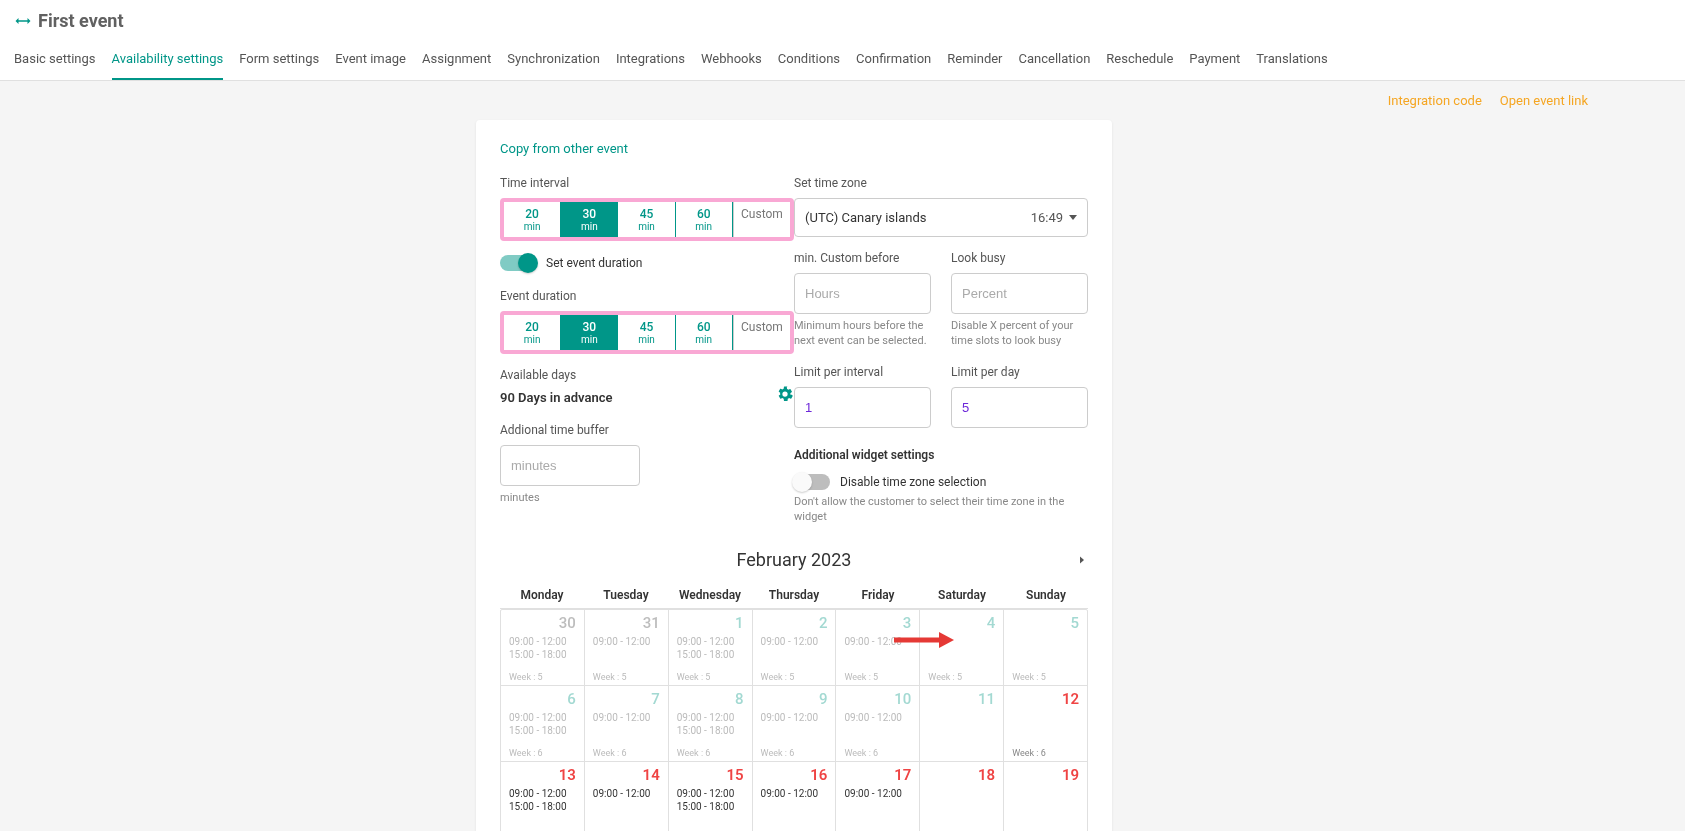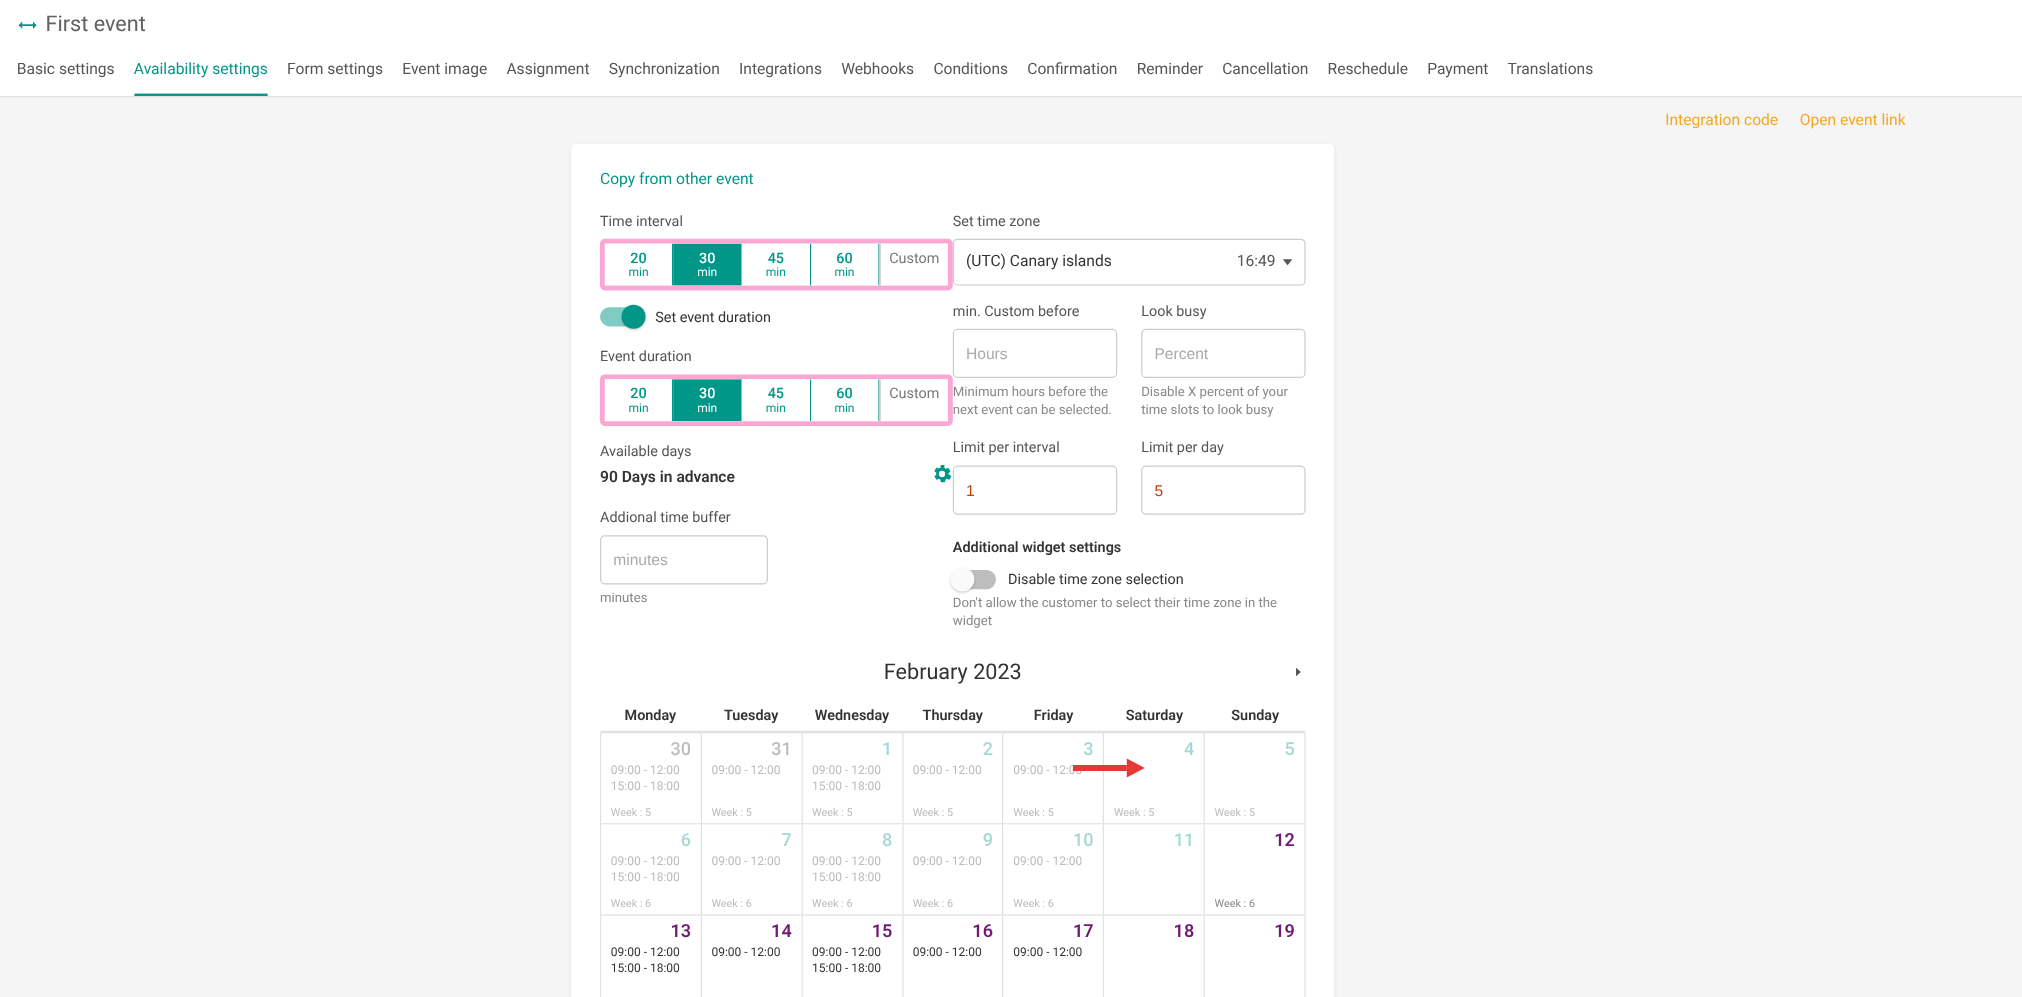--- a/index.html
+++ b/index.html
@@ -24,21 +24,21 @@
       padding: 10px 14px 8px 14px;
     }
     .swap-icon {
       width: 18px;
       height: 18px;
       color: #009688;
       margin-right: 6px;
     }
     .title {
       font-size: 18px;
-      font-weight: 400;
+      font-weight: 700;
       color: #616161;
     }
     .tabs {
       display: flex;
       gap: 16px;
       padding: 0 14px;
     }
     .tab {
       padding: 12px 0;
       font-size: 13px;
@@ -197,21 +197,21 @@
       color: #009688;
       cursor: pointer;
       font-size: 16px;
     }
     .input {
       width: 100%;
       border: 1px solid #ccc;
       border-radius: 4px;
       padding: 12px 10px;
       font-size: 13px;
-      color: #c2410c;
+      color: #6d28d9;
     }
     .input::placeholder {
       color: #aaa;
     }
     .field-row {
       display: flex;
       gap: 20px;
     }
     .field {
       flex: 1;
@@ -311,21 +311,21 @@
       font-weight: 500;
       margin-bottom: 3px;
     }
     .cal-date.past {
       color: #bdbdbd;
     }
     .cal-date.pastteal {
       color: #a3d9d2;
     }
     .cal-date.future {
-      color: #701a75;
+      color: #ef4444;
       font-weight: 600;
     }
     .cal-slot {
       font-size: 10px;
       line-height: 1.3;
     }
     .cal-slot.muted {
       color: #bbb;
     }
     .cal-slot.normal {

